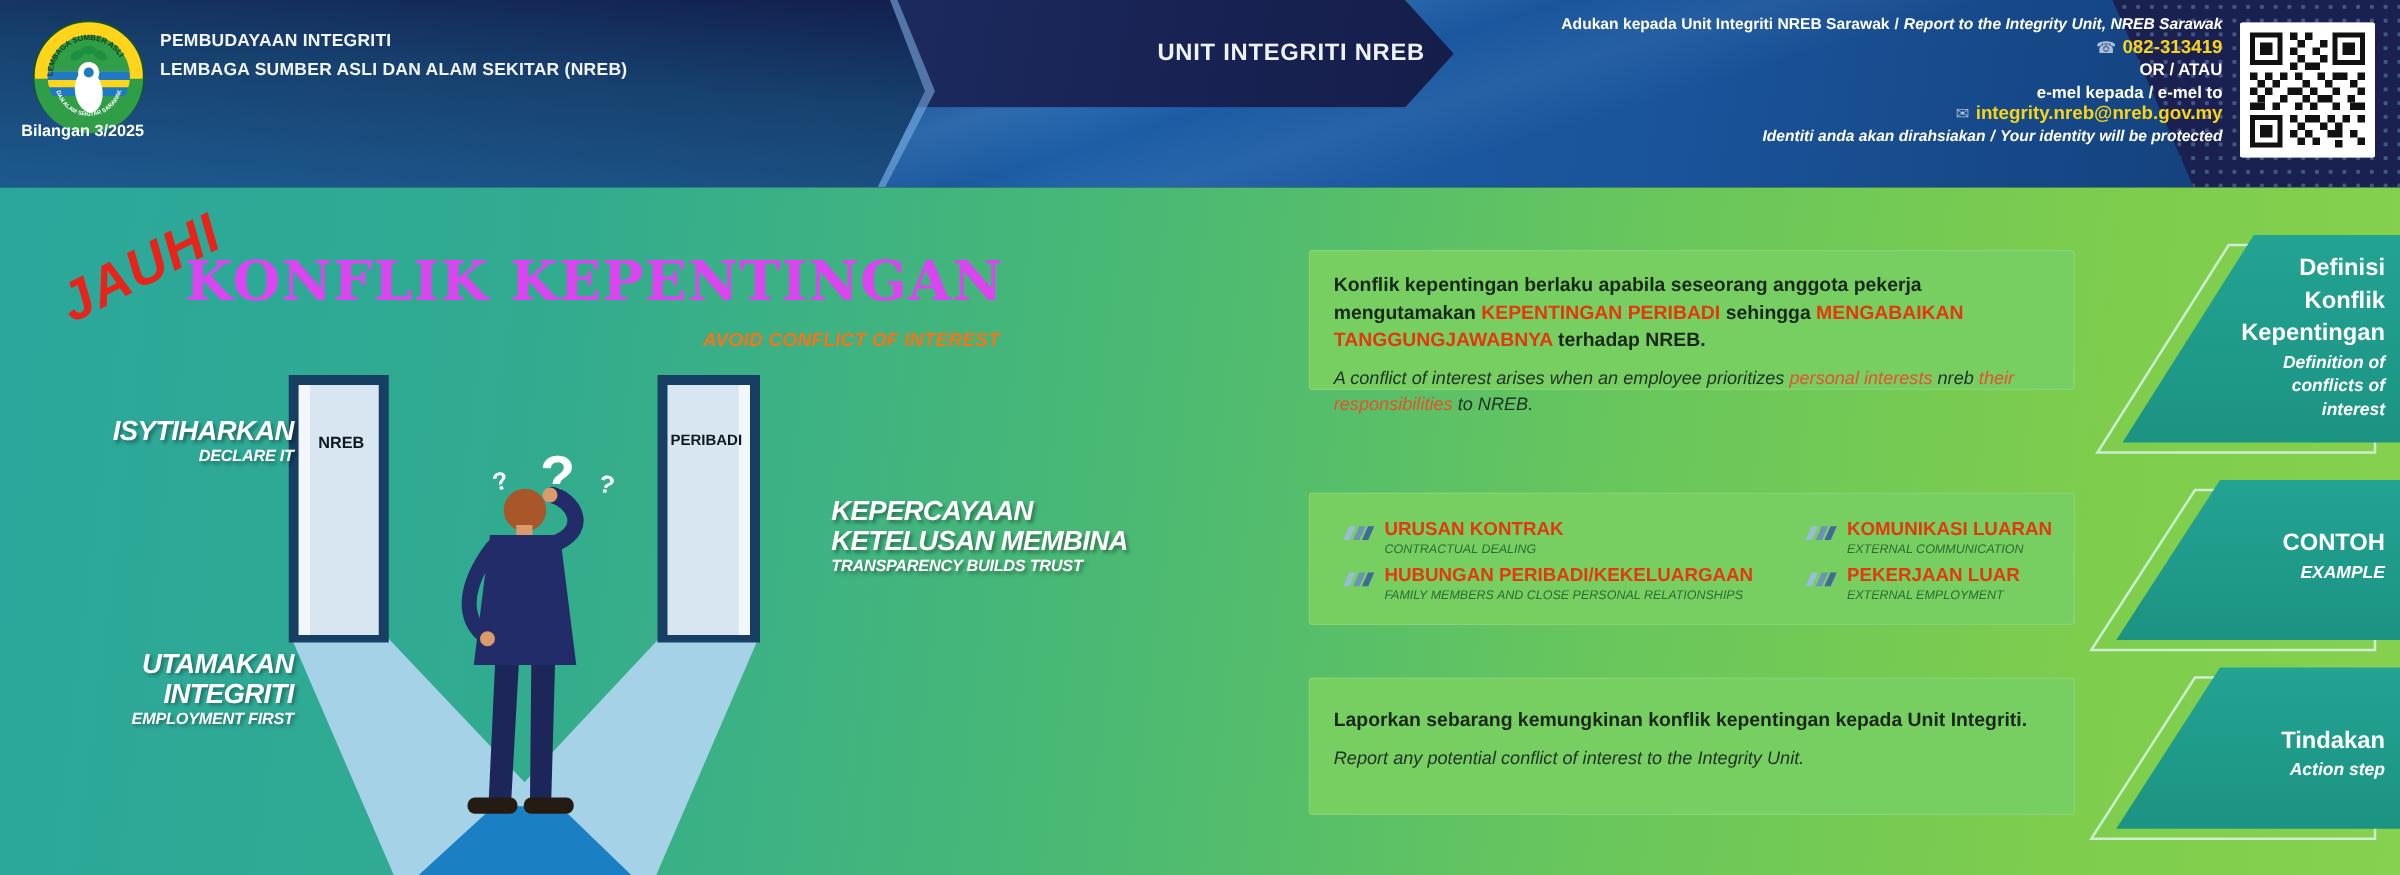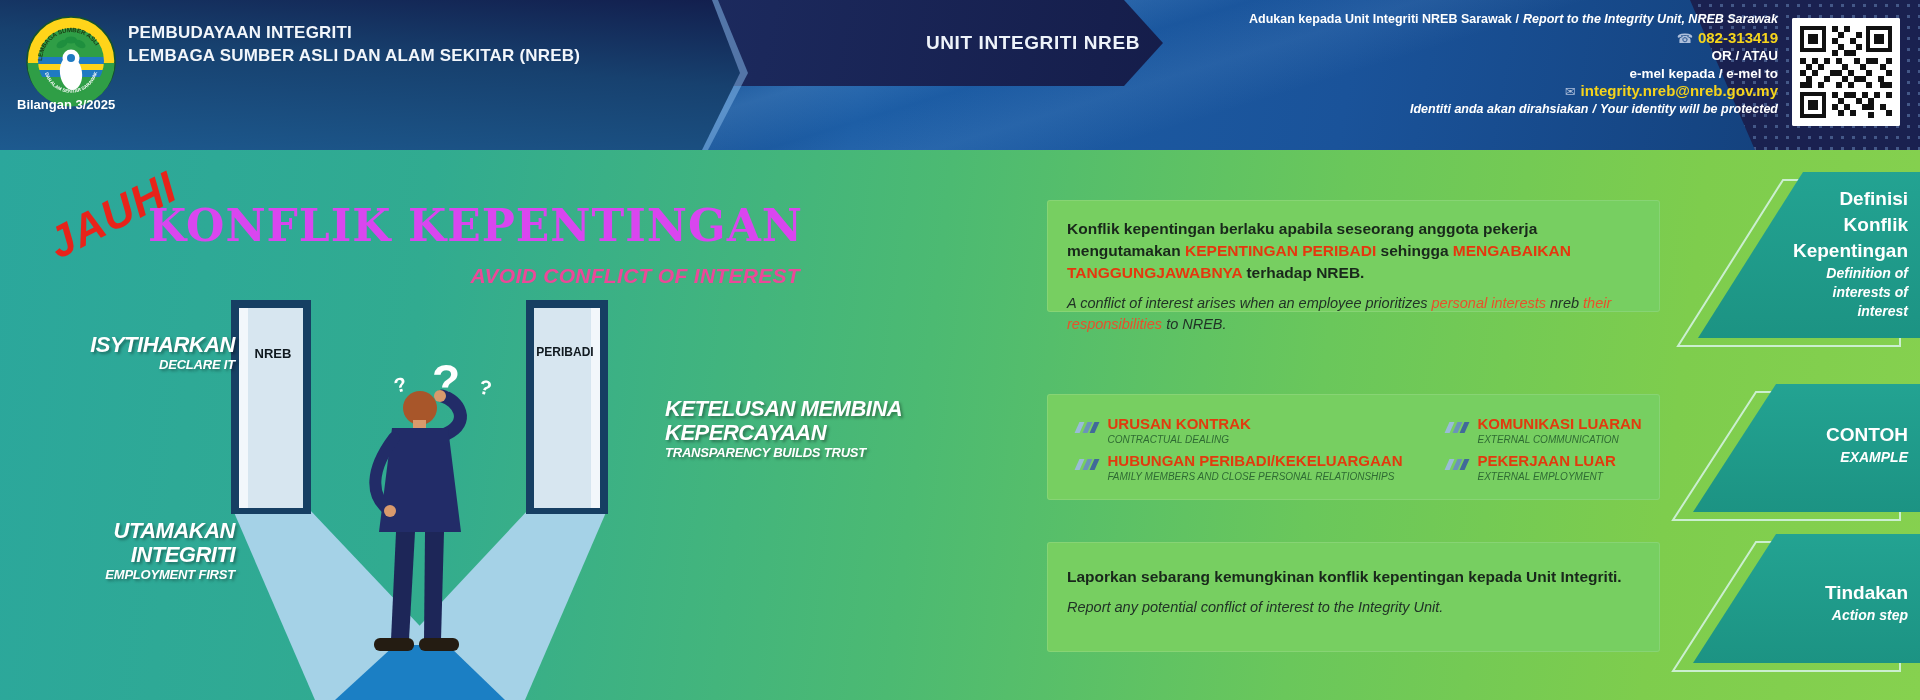--- a/index.html
+++ b/index.html
@@ -19,43 +19,43 @@
     background:linear-gradient(100deg,#1c2a5e,#151d4a);
     clip-path:polygon(0 0,424px 0,463px 43px,424px 86px,0 86px);
     display:flex;align-items:center;justify-content:flex-end;}
   .unit-band .t{color:#eef3fa;font-size:19px;font-weight:bold;letter-spacing:.6px;padding-right:30px;}
   .hdr-chevron-hi{position:absolute;inset:0;background:rgba(130,180,230,.55);
     clip-path:polygon(0 0,718px 0,748px 73px,708px 150px,0 150px);}
   .hdr-chevron{position:absolute;inset:0;
     background:linear-gradient(to top right,#1d5a8f 0%,#17416f 40%,#121b4a 72%,#0e1038 100%);
     clip-path:polygon(0 0,712px 0,740px 73px,702px 150px,0 150px);}
   .logo{position:absolute;left:25px;top:13px;}
-  .agency{position:absolute;left:128px;top:21px;color:#f2f6fb;font-weight:bold;font-size:17px;line-height:23px;letter-spacing:.2px;}
+  .agency{position:absolute;left:128px;top:21px;color:#f2f6fb;font-weight:bold;font-size:14px;line-height:23px;letter-spacing:.2px;}
   .issue{position:absolute;left:17px;top:97px;color:#ffffff;font-weight:bold;font-size:13px;}
   .contact{position:absolute;right:142px;top:11px;text-align:right;color:#fff;line-height:17.5px;white-space:nowrap;}
   .contact .l1{font-size:12.5px;font-weight:bold;}
   .contact .l1 .en,.contact .l6 .en{font-style:italic;}
   .contact .sep{margin:0 4px;}
   .contact .phone,.contact .email{color:#f6d41b;font-weight:bold;font-size:15px;}
   .contact .ic{font-family:"DejaVu Sans",sans-serif;color:#aebfdb;font-size:13px;margin-right:5px;font-weight:normal;}
   .contact .l3,.contact .l4{font-size:13.5px;font-weight:bold;}
   .contact .l6{font-size:12.5px;font-weight:bold;font-style:italic;}
   .qr{position:absolute;left:1792px;top:18px;width:108px;height:108px;background:#fff;border-radius:2px;}
 
   
   .main{position:absolute;left:0;top:150px;width:1920px;height:550px;
     background:linear-gradient(97deg,#2ba79c 0%,#31ab90 22%,#4cba72 48%,#6ac75b 68%,#7ecd4d 86%,#86d14f 100%);}
   .illus{position:absolute;left:0;top:150px;}
 
   .jauhi{position:absolute;left:44px;top:190px;color:#e8231a;font-size:44px;font-weight:bold;font-style:italic;
     transform:rotate(-27deg);letter-spacing:1px;}
   .big-title{position:absolute;left:148px;top:200px;width:700px;color:#d946ef;
     font-family:"DejaVu Serif",serif;font-weight:bold;font-size:44px;letter-spacing:1px;white-space:nowrap;}
-  .subtitle{position:absolute;left:438px;top:264px;width:362px;text-align:right;color:#ec4899;
-    font-size:21px;font-weight:bold;font-style:italic;letter-spacing:.3px;}
+  .subtitle{position:absolute;left:438px;top:264px;width:362px;text-align:right;color:#f97316;
+    font-size:15px;font-weight:bold;font-style:italic;letter-spacing:.3px;}
 
   .wlabel{position:absolute;color:#fff;font-weight:bold;font-style:italic;text-shadow:2px 2px 3px rgba(0,0,0,.35);}
   .wlabel .main-t{font-size:22px;letter-spacing:-.5px;display:block;line-height:24px;}
   .wlabel .sub-t{font-size:13px;letter-spacing:-.2px;display:block;line-height:16px;}
   .lab-declare{left:63px;top:333px;width:172px;text-align:right;}
   .lab-trust{left:665px;top:397px;width:260px;text-align:left;}
   .lab-integrity{left:28px;top:519px;width:207px;text-align:right;}
 
   .gbox{position:absolute;left:1047px;width:613px;background:#77cf61;border-radius:3px;box-shadow:0 0 0 1px rgba(255,255,255,.12) inset;}
   .box-def{top:200px;height:112px;padding:18px 20px;box-sizing:border-box;}
@@ -77,21 +77,21 @@
   .slashes i:nth-child(2){background:#6b93b9;}
   .slashes i:nth-child(3){background:#41699a;}
   .ex-title{display:block;font-size:15px;font-weight:bold;color:#e23a0e;line-height:16px;}
   .ex-sub{display:block;font-size:10px;font-style:italic;color:#2f6b33;line-height:13px;margin-top:1px;}
 
   .tab{position:absolute;left:1670px;width:250px;}
   .tab svg{position:absolute;left:0;top:0;overflow:visible;}
   .tab .txt{position:absolute;right:12px;text-align:right;color:#fff;}
   .tab .tt{display:block;font-size:19px;font-weight:bold;line-height:26px;}
   .tab .ts{display:block;font-size:14px;font-weight:bold;font-style:italic;line-height:19px;}
-  .tab1{top:170px;height:170px;} .tab1 .txt{top:16px;}
+  .tab1{top:186px;height:170px;} .tab1 .txt{top:16px;}
   .tab2{top:382px;height:132px;} .tab2 .txt{top:40px;}
   .tab3{top:532px;height:133px;} .tab3 .txt{top:48px;}
 </style>
 </head>
 <body>
 
 <div class="stage">
 
   <div class="header">
     <div class="streaks"></div>
@@ -269,22 +269,22 @@
 
   <div class="jauhi">JAUHI</div>
   <div class="big-title">KONFLIK KEPENTINGAN</div>
   <div class="subtitle">AVOID CONFLICT OF INTEREST</div>
 
   <div class="wlabel lab-declare">
     <span class="main-t">ISYTIHARKAN</span>
     <span class="sub-t">DECLARE IT</span>
   </div>
   <div class="wlabel lab-trust">
+    <span class="main-t">KEPERCAYAAN</span>
     <span class="main-t">KETELUSAN MEMBINA</span>
-    <span class="main-t">KEPERCAYAAN</span>
     <span class="sub-t">TRANSPARENCY BUILDS TRUST</span>
   </div>
   <div class="wlabel lab-integrity">
     <span class="main-t">UTAMAKAN INTEGRITI</span>
     <span class="sub-t">EMPLOYMENT FIRST</span>
   </div>
 
   <div class="gbox box-def">
     <div class="ms-par">
       <span class="dk">Konflik kepentingan berlaku apabila seseorang anggota pekerja mengutamakan </span><span class="red">KEPENTINGAN PERIBADI</span><span class="dk"> sehingga </span><span class="red">MENGABAIKAN TANGGUNGJAWABNYA</span><span class="dk"> terhadap NREB.</span>
@@ -343,21 +343,21 @@
           </linearGradient>
         </defs>
       <polygon points="113,10 230,10 230,176 8,176" fill="none" stroke="#d8f4e6" stroke-width="2" opacity=".85"></polygon>
       <polygon points="133,2 250,2 250,168 28,168" fill="url(#g1)"></polygon>
     </svg>
     <div class="txt">
       <span class="tt">Definisi</span>
       <span class="tt">Konflik</span>
       <span class="tt">Kepentingan</span>
       <span class="ts">Definition of</span>
-      <span class="ts">interests of</span>
+      <span class="ts">conflicts of</span>
       <span class="ts">interest</span>
     </div>
   </div>
 
   <div class="tab tab2">
     <svg width="250" height="144" viewBox="0 0 250 144">
       <defs>
           <linearGradient id="g2" x1="0" y1="0" x2="0" y2="1">
             <stop offset="0" stop-color="#23a392"></stop>
             <stop offset="1" stop-color="#1c9383"></stop>

